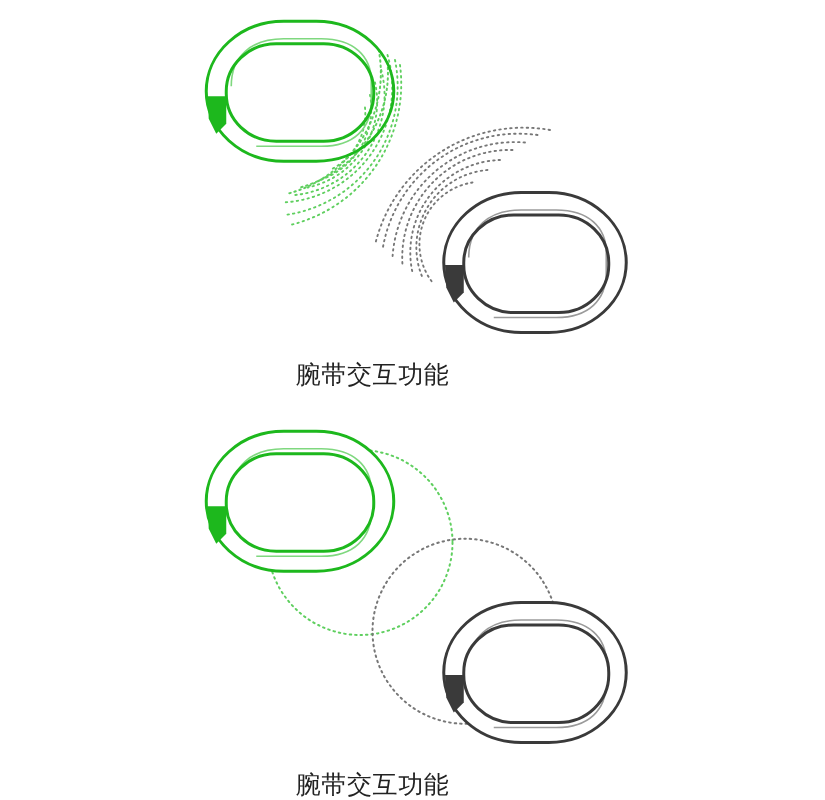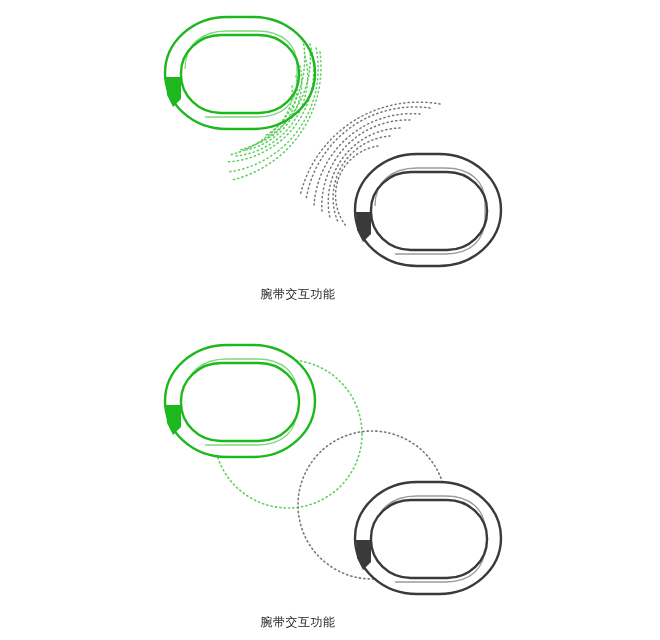--- a/index.html
+++ b/index.html
@@ -1,18 +1,18 @@
 <!DOCTYPE html>
 <html><head>
 <meta charset="utf-8">
 <style>
   html,body{margin:0;padding:0;background:#ffffff;}
   body{width:660px;height:640px;position:relative;overflow:hidden;font-family:"DejaVu Sans",sans-serif;}
   svg{position:absolute;left:0;top:0;}
-  .caption{position:absolute;left:0;width:596px;text-align:center;font-size:12px;color:#222;letter-spacing:0.5px;}
+  .caption{position:absolute;left:0;width:596px;text-align:center;font-size:20px;color:#222;letter-spacing:0.5px;}
 </style>
 </head>
 <body>
 
 <svg width="660" height="640" viewBox="0 0 660 640">
   <defs>
     <g id="band">
 
       <rect x="0" y="0" width="150" height="114" rx="60" ry="55" fill="none" stroke-width="2.2" class="s-main"></rect>
 

